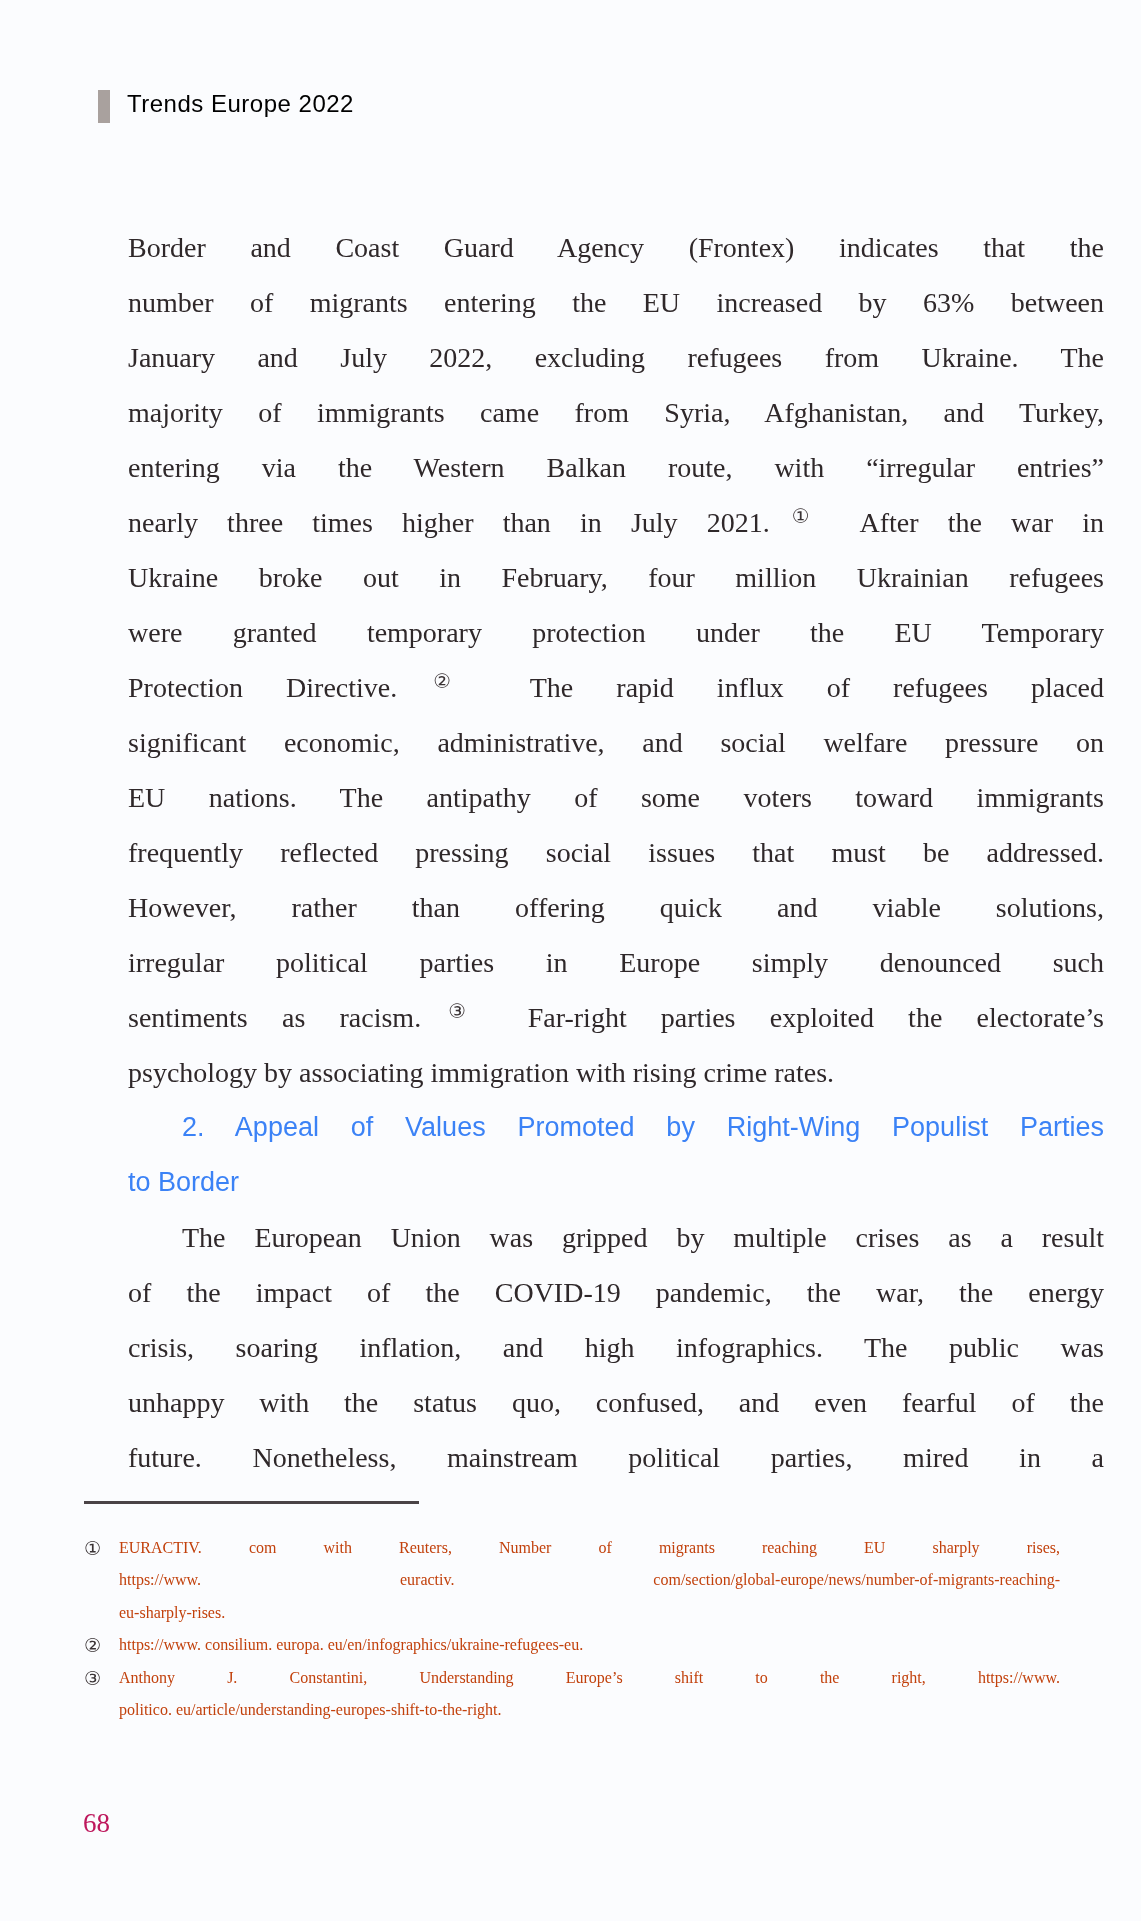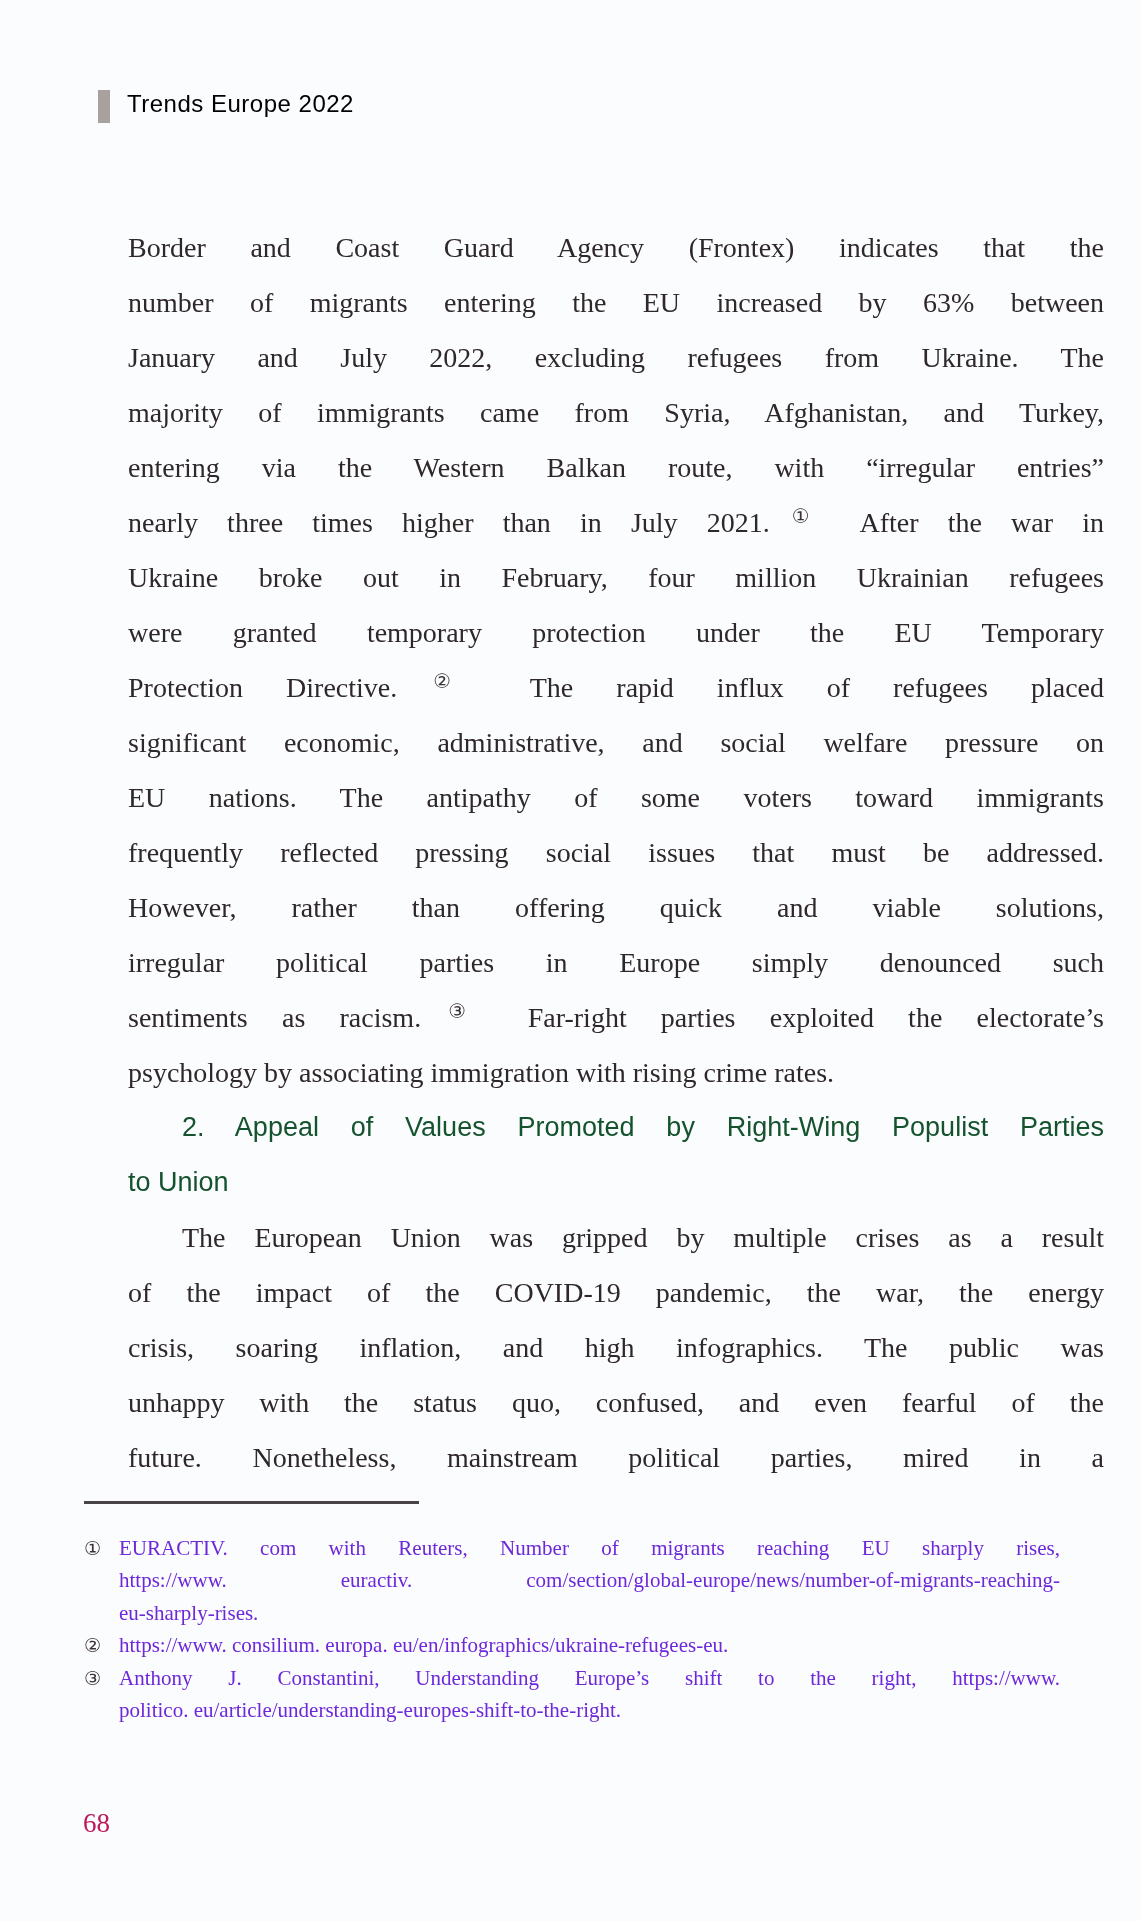--- a/index.html
+++ b/index.html
@@ -24,41 +24,41 @@
   .bodytext{position:absolute;left:84px;top:220px;width:976px;margin-left:44px;}
   .bl{
     line-height:55px;font-size:28px;
     text-align:justify;text-align-last:justify;
     white-space:normal;
   }
   .bl.left{text-align-last:left;}
   .bl.ind{padding-left:54px;}
   .bl.hd{
     font-family:"Liberation Sans",sans-serif;
-    font-size:27px;color:#14532d;
+    font-size:27px;color:#3b82f6;
   }
   .fnm{
     font-family:"DejaVu Sans",sans-serif;
     font-size:20px;line-height:0;vertical-align:9px;color:#3a3335;
   }
   
   .fnrule{
     position:absolute;left:84px;top:1501px;width:335px;height:3px;
     background:#4a4346;
   }
   
   .fns{position:absolute;left:84px;top:1532px;width:976px;}
   .fn{position:relative;padding-left:35px;}
   .fn-mk{
     position:absolute;left:0;top:0;
     font-family:"DejaVu Sans",sans-serif;
     font-size:19px;line-height:32.4px;color:#3a3335;
   }
   .fl{
-    font-size:21px;line-height:32.4px;color:#6d28d9;
+    font-size:16px;line-height:32.4px;color:#c2410c;
     text-align:justify;text-align-last:justify;
   }
   .fl.left{text-align-last:left;}
   
   .pageno{
     position:absolute;left:83px;top:1808px;
     font-size:27px;color:#be185d;
   }
 </style>
 </head>
@@ -81,21 +81,21 @@
   <div class="bl"><span>Protection Directive.</span><sup class="fnm">②</sup><span> The rapid influx of refugees placed</span></div>
   <div class="bl">significant economic, administrative, and social welfare pressure on</div>
   <div class="bl">EU nations. The antipathy of some voters toward immigrants</div>
   <div class="bl">frequently reflected pressing social issues that must be addressed.</div>
   <div class="bl">However, rather than offering quick and viable solutions,</div>
   <div class="bl">irregular political parties in Europe simply denounced such</div>
   <div class="bl"><span>sentiments as racism.</span><sup class="fnm">③</sup><span> Far-right parties exploited the electorate’s</span></div>
   <div class="bl left">psychology by associating immigration with rising crime rates.</div>
 
   <div class="bl hd ind">2. Appeal of Values Promoted by Right-Wing Populist Parties</div>
-  <div class="bl hd left">to Union</div>
+  <div class="bl hd left">to Border</div>
 
   <div class="bl ind">The European Union was gripped by multiple crises as a result</div>
   <div class="bl">of the impact of the COVID-19 pandemic, the war, the energy</div>
   <div class="bl">crisis, soaring inflation, and high infographics. The public was</div>
   <div class="bl">unhappy with the status quo, confused, and even fearful of the</div>
   <div class="bl">future. Nonetheless, mainstream political parties, mired in a</div>
 </main>
 
 <div class="fnrule"></div>
 

